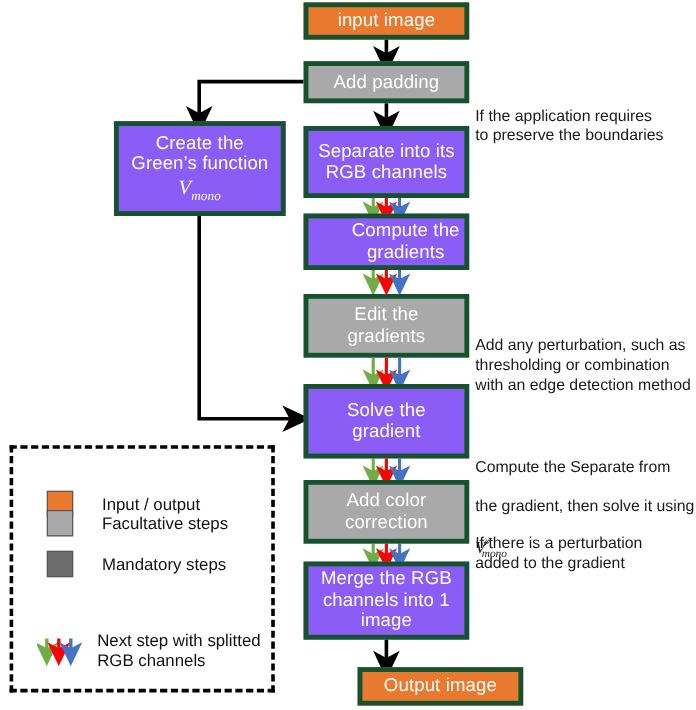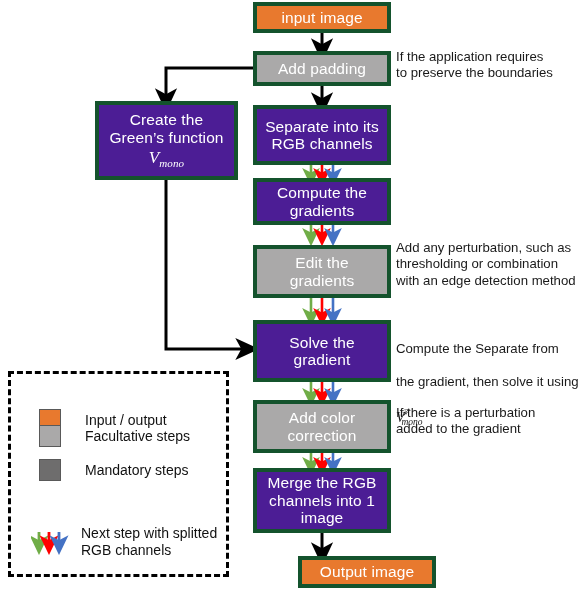--- a/index.html
+++ b/index.html
@@ -6,30 +6,30 @@
   body{width:580px;height:592px;position:relative;overflow:hidden;
        font-family:"Liberation Sans",sans-serif;}
   .stage{position:absolute;left:0;top:0;width:580px;height:592px;}
 
   
   .box{position:absolute;box-sizing:border-box;border:4px solid #14532d;
        display:flex;align-items:center;justify-content:center;text-align:center;
        color:#ffffff;font-size:15.5px;line-height:1.12;letter-spacing:.1px;}
   .box.io{background:#E8792E;}
   .box.fac{background:#AAA9A9;}
-  .box.man{background:#4c1d95;}
+  .box.man{background:#8b5cf6;}
   .box span.t{display:block;padding:0 4px;}
 
   
   .mathv{font-family:"Liberation Serif",serif;font-style:italic;font-size:17px;}
   .mathv sub{font-size:11px;font-style:italic;}
 
   
   .note{position:absolute;color:#1a1a1a;font-size:13.2px;line-height:1.24;
-        text-align:left;white-space:pre-line;}
+        text-align:left;white-space:pre-line;margin-top:40px;}
   .note .fml{font-family:"Liberation Serif",serif;font-style:italic;font-size:14px;}
   .note .fml sub{font-size:9.5px;}
   .note .fml sup{font-size:9.5px;font-family:"Liberation Serif",serif;}
 
   
   svg.arrows{position:absolute;left:0;top:0;width:580px;height:592px;
              pointer-events:none;}
 
   
   .legend{position:absolute;left:8px;top:371px;width:221px;height:206px;
@@ -109,21 +109,21 @@
 
   <div class="box fac" style="left:253px;top:51px;width:138px;height:35px;">
     <span class="t">Add padding</span>
   </div>
 
   <div class="box man" style="left:253px;top:105px;width:138px;height:60px;">
     <span class="t" style="white-space:pre-line;">Separate into its
 RGB channels</span>
   </div>
 
-  <div class="box man" style="left:253px;top:178px;width:138px;height:47px;">
+  <div class="box man" style="left:253px;top:178px;width:138px;height:47px;justify-content:flex-end;">
     <span class="t" style="white-space:pre-line;">Compute the
 gradients</span>
   </div>
 
   <div class="box fac" style="left:253px;top:245px;width:138px;height:53px;">
     <span class="t" style="white-space:pre-line;">Edit the
 gradients</span>
   </div>
 
   <div class="box man" style="left:253px;top:320px;width:138px;height:62px;">

